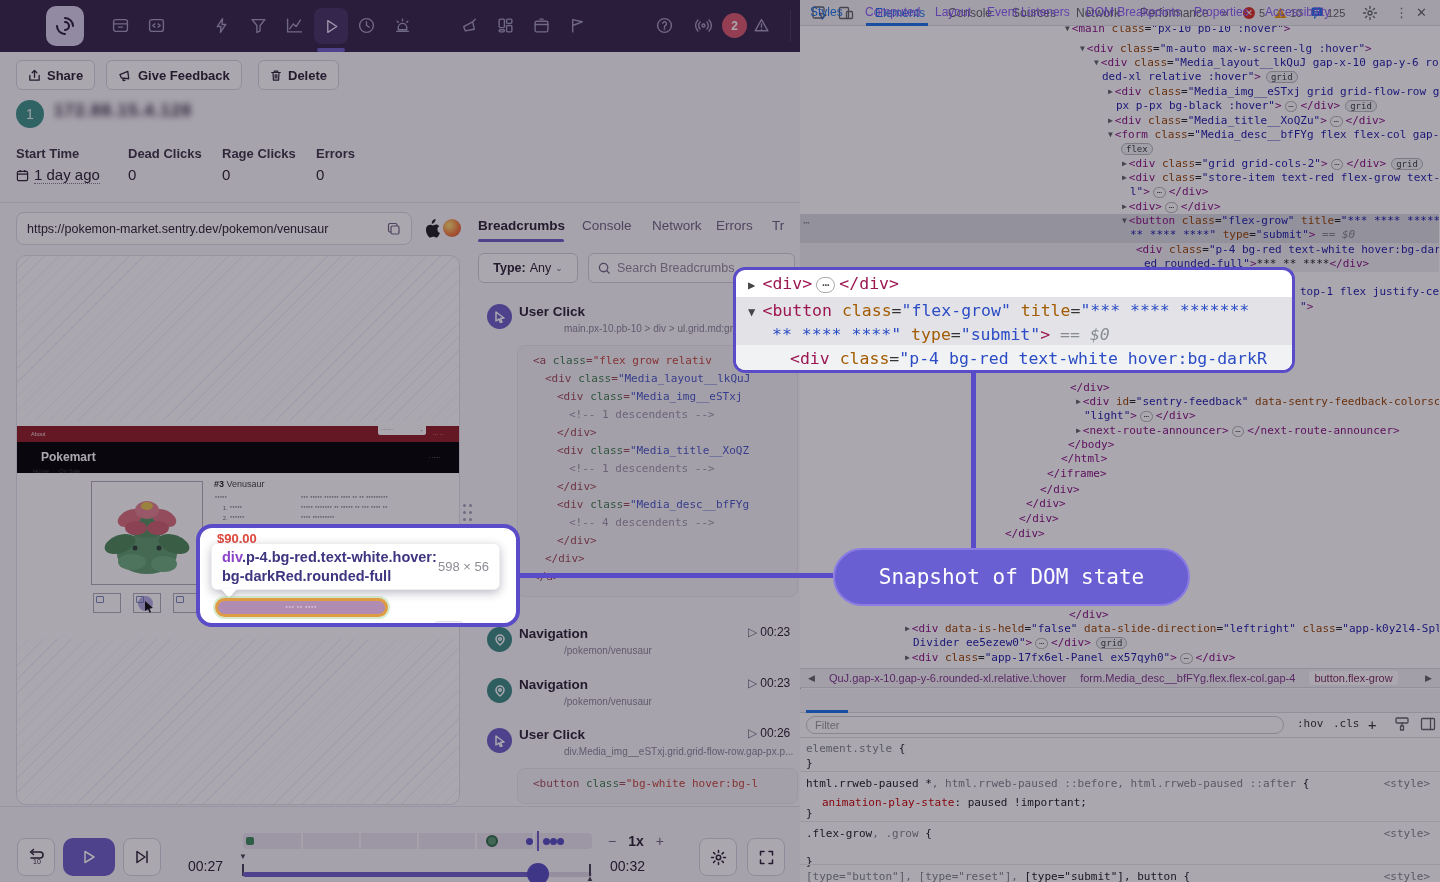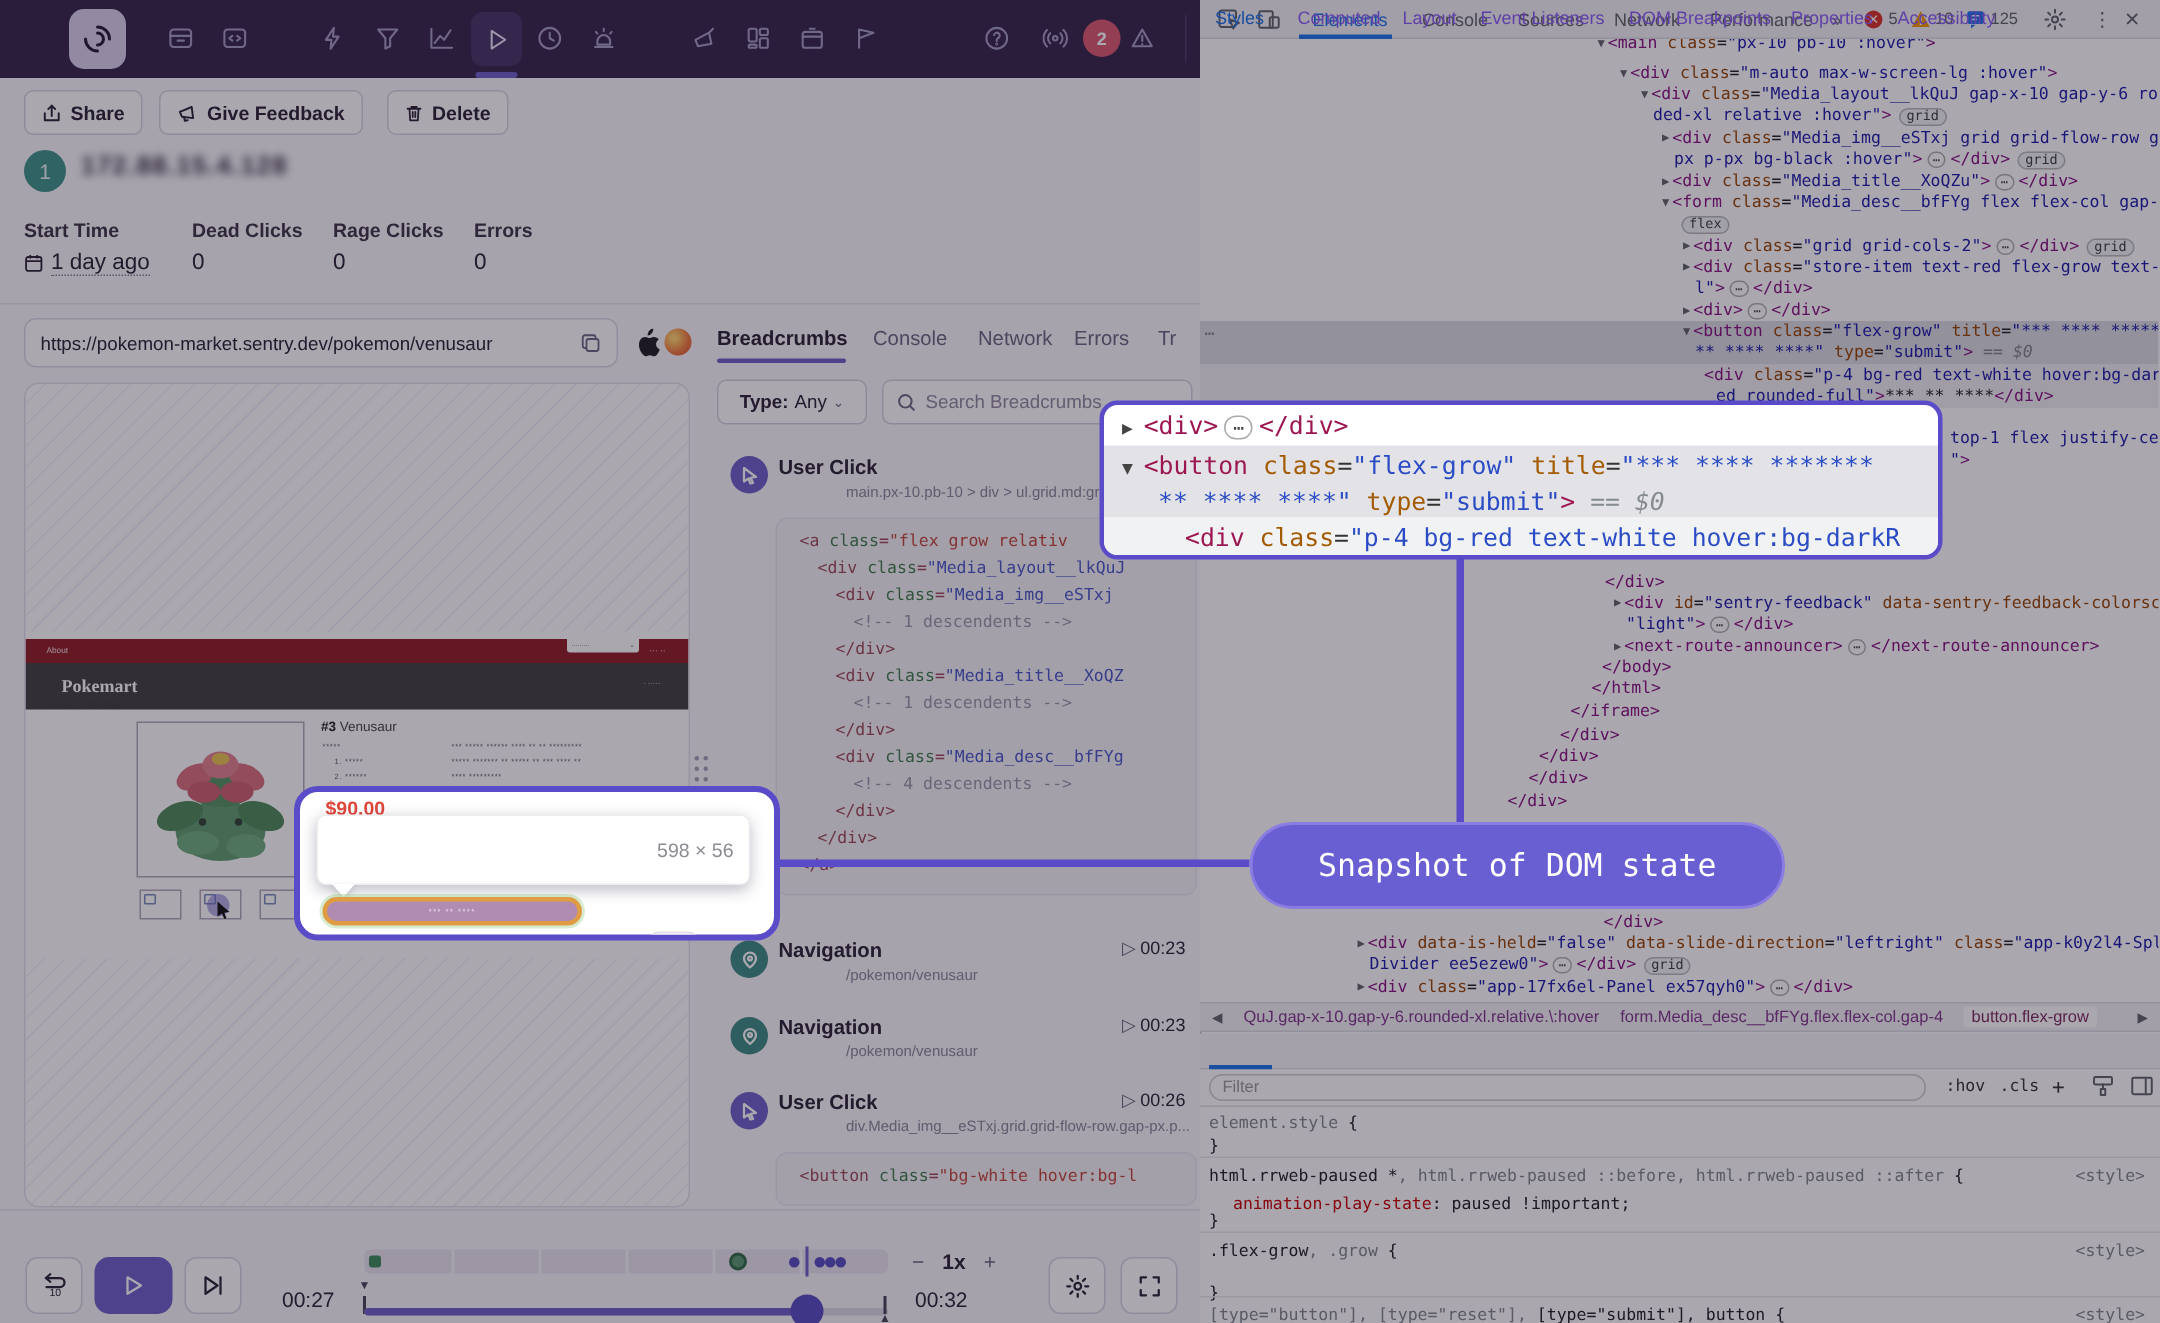--- a/index.html
+++ b/index.html
@@ -24,21 +24,21 @@
   #hdr-div{left:0;top:202px;width:800px;height:1px;background:#e7e3ed;}
   
   #urlbar{left:16px;top:212px;width:396px;height:33px;background:#fff;border:1px solid #ddd8e4;border-radius:8px;display:flex;align-items:center;padding:0 10px;box-sizing:border-box;font-size:12.5px;color:#2b2233;}
   #urlbar .url{flex:1;white-space:nowrap;overflow:hidden;}
   #ff-icon{left:443px;top:219px;width:18px;height:18px;border-radius:50%;background:radial-gradient(circle at 35% 35%,#ffd36b 10%,#f5803e 55%,#d6452b 100%);}
   
   #player{left:16px;top:255px;width:444px;height:550px;background:#fff;border:1px solid #e3dfe9;border-radius:10px;box-sizing:border-box;overflow:hidden;}
   #hatch{position:absolute;inset:0;background:repeating-linear-gradient(135deg,transparent 0 9px,rgba(108,95,199,.08) 9px 10px);}
   #page{position:absolute;left:0;top:165px;width:442px;height:218px;background:#fff;}
   #pg-topbar{position:absolute;left:0;top:5px;width:442px;height:16px;background:#8f1d24;color:#f2d9da;font-size:5.5px;}
-  #pg-header{position:absolute;left:0;top:21px;width:442px;height:31px;background:#404040;font-family:Liberation Serif, serif;}
+  #pg-header{position:absolute;left:0;top:21px;width:442px;height:31px;background:#000000;}
   #pg-title{position:absolute;left:24px;top:8px;color:#fff;font-weight:bold;font-size:12px;}
   #pg-select{position:absolute;left:361px;top:3px;width:48px;height:11px;background:#fff;border-radius:2px;font-size:4px;color:#555;display:flex;align-items:center;justify-content:space-between;padding:0 3px;box-sizing:border-box;}
   .pg-link{position:absolute;top:47px;font-size:6px;color:#3a3a3a;}
   #pg-imgbox{position:absolute;left:74px;top:60px;width:112px;height:104px;border:1px solid #b3acba;box-sizing:border-box;}
   .pg-thumb{position:absolute;top:172px;width:28px;height:20px;border:1px solid #b3acba;box-sizing:border-box;}
   .pg-thumb i{position:absolute;left:2px;top:2px;width:6px;height:5px;border:1px solid #7a8ab8;border-radius:1px;}
   #pg-prodno{position:absolute;left:197px;top:58px;font-size:9px;color:#1f1f1f;}
   .pg-red{position:absolute;font-size:5px;color:#5c5560;letter-spacing:.5px;}
   #click-halo{position:absolute;left:121px;top:175px;width:15px;height:15px;border-radius:50%;background:rgba(108,95,199,.5);}
   
@@ -572,20 +572,21 @@
   <div class="st-div" style="top:771px"></div>
   <div class="st-div" style="top:821px"></div>
   <div class="st-div" style="top:864px"></div>
 
   <div id="dim"></div>
 
   <div id="spotlight" class="abs">
     <span id="sp-price">$90.00</span>
     <span id="sp-stock">In Stock</span>
     <div id="sp-tooltip">
+      <span id="sp-sel"><span class="hd">div</span><span>.p-4.bg-red.text-white.hover:bg-darkRed.rounded-full</span></span>
       <span id="sp-dims">598 × 56</span>
     </div>
     <div id="sp-arrow"></div>
     <div id="sp-pill">
         <span>*** ** ****</span>
       </div>
     <div id="sp-minirect"></div>
   </div>
 
   <div class="connector" style="left:520px;top:573px;width:313px;height:5px"></div>

